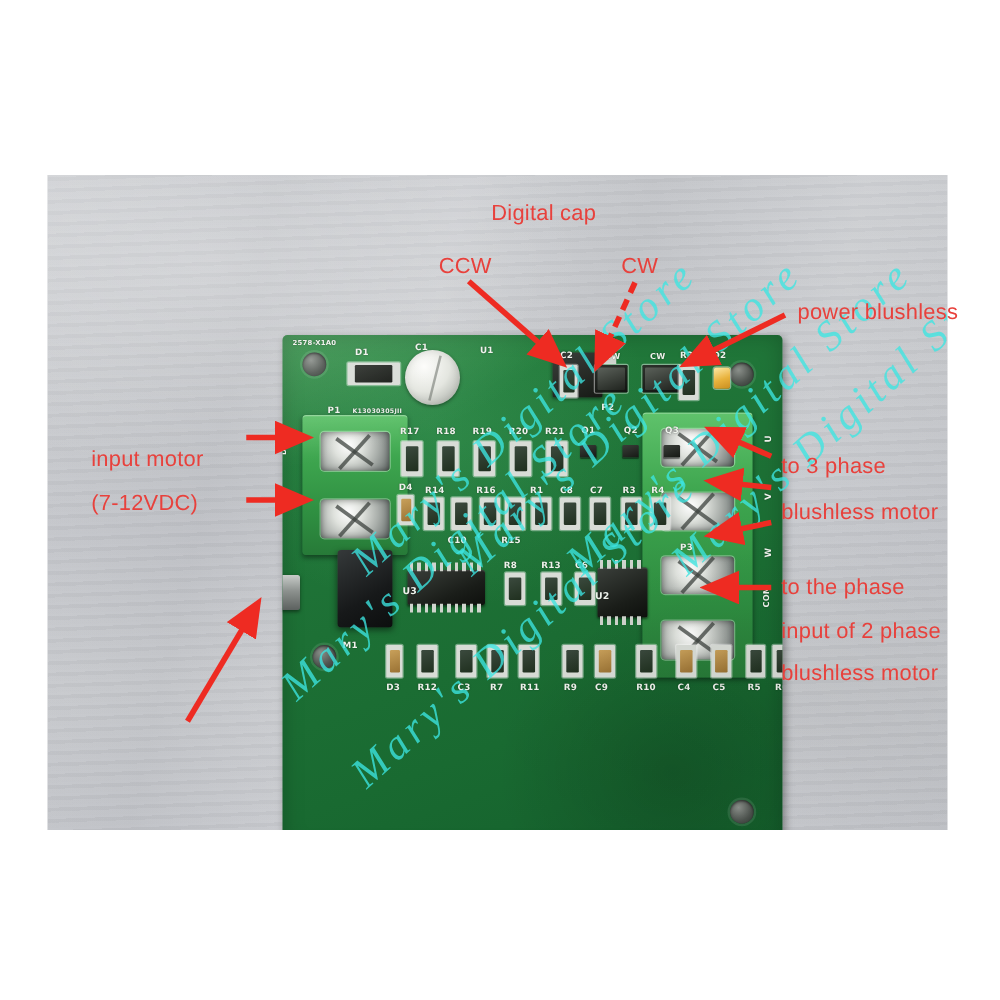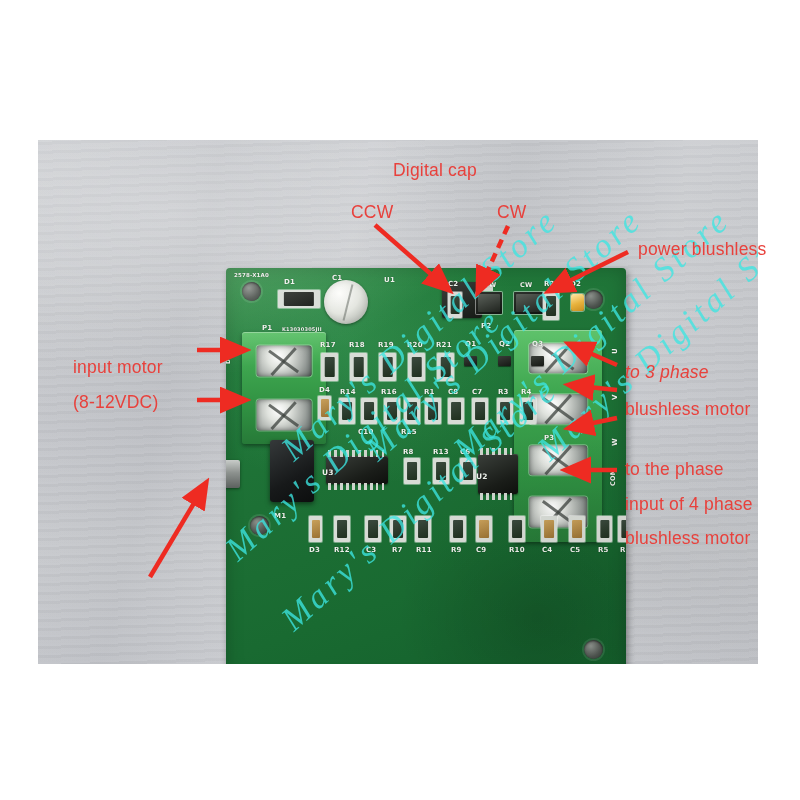--- a/index.html
+++ b/index.html
@@ -523,21 +523,21 @@
         <line x1="150" y1="577" x2="206" y2="483" stroke="#ee2b22" stroke-width="4.5" stroke-linecap="butt" marker-end="url(#ah)"></line>
       </g>
   </svg>
 
   <div id="label-layer" style="position:absolute;left:0;top:0;width:800px;height:800px;">
       <div class="lbl" style="left: 393px; top: 160px;">Digital cap</div>
       <div class="lbl" style="left: 351px; top: 202px;">CCW</div>
       <div class="lbl" style="left: 497px; top: 202px;">CW</div>
       <div class="lbl" style="left: 638px; top: 239px;">power blushless</div>
       <div class="lbl" style="left: 73px; top: 357px;">input motor</div>
-      <div class="lbl" style="left: 73px; top: 392px;">(8-12VDC)</div>
-      <div class="lbl" style="left: 625px; top: 362px; font-style: italic;">to 3 phase</div>
+      <div class="lbl" style="left: 73px; top: 392px;">(7-12VDC)</div>
+      <div class="lbl" style="left: 625px; top: 362px;">to 3 phase</div>
       <div class="lbl" style="left: 625px; top: 399px;">blushless motor</div>
       <div class="lbl" style="left: 625px; top: 459px;">to the phase</div>
-      <div class="lbl" style="left: 625px; top: 494px;">input of 4 phase</div>
+      <div class="lbl" style="left: 625px; top: 494px;">input of 2 phase</div>
       <div class="lbl" style="left: 625px; top: 528px;">blushless motor</div>
     </div>
 
 </div>
 
 </body></html>

